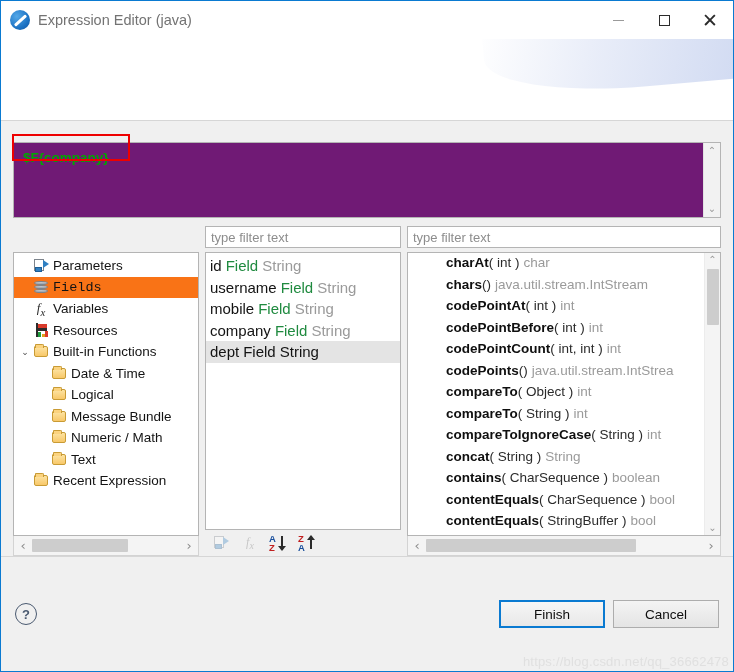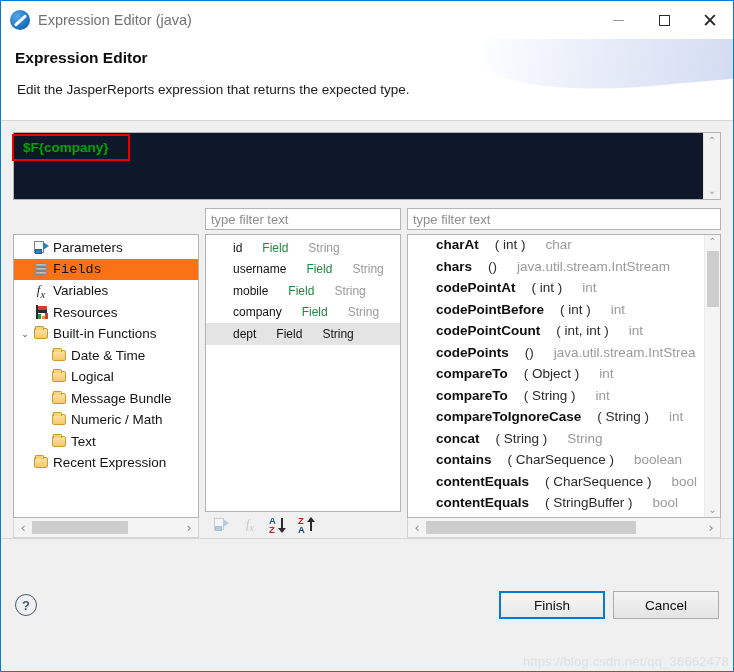--- a/index.html
+++ b/index.html
@@ -66,22 +66,22 @@
     font-size: 15.5px; font-weight: bold; color: #0d0d0d;
   }
   .header-desc {
     position: absolute; left: 16px; top: 43px;
     font-size: 13.5px; color: #1a1a1a;
   }
 
   
   .expr-wrap { flex: 0 0 auto; padding: 11px 12px 8px 12px; background: #f0f0f0; position: relative; }
   .expr-box {
-    height: 68px; background: #0f172a; border: 1px solid #b4b4b4;
-    display: flex; position: relative;
+    height: 76px; background: #701a75; border: 1px solid #b4b4b4;
+    display: flex; position: relative; margin-top: 10px;
   }
   .expr-text {
     flex: 1 1 auto; padding: 7px 8px 0 9px;
     font-family: "Liberation Sans", sans-serif;
     font-size: 13.5px; font-weight: bold; color: #00a800;
     white-space: pre; overflow: hidden;
   }
   .expr-scroll {
     flex: 0 0 auto; width: 17px; background: #f2f2f2;
     border-left: 1px solid #e2e2e2;
@@ -172,33 +172,33 @@
   .ic-res { width: 14px; height: 14px; position: relative; }
   .ic-res .pole { position: absolute; left: 2px; top: 0; width: 1.5px; height: 14px; background: #2b2b2b; }
   .ic-res .f1 { position: absolute; left: 3.5px; top: 1px; width: 9px; height: 4px; background: #d93a2b; }
   .ic-res .f2 { position: absolute; left: 3.5px; top: 5px; width: 9px; height: 3px; background: #2b2b2b; }
   .ic-res .g1 { position: absolute; left: 4px; bottom: 0; width: 3px; height: 5px; background: #1f9d3d; }
   .ic-res .g2 { position: absolute; left: 8px; bottom: 0; width: 3px; height: 3px; background: #e0a01c; }
   .ic-res .g3 { position: absolute; left: 11px; bottom: 0; width: 2.5px; height: 6px; background: #d93a2b; }
 
   
   .field-row {
-    height: 21.5px; display: flex; align-items: center; gap: 20px;
-    padding-left: 27px; white-space: nowrap; font-size: 12px;
+    height: 21.5px; display: flex; align-items: center; gap: 4px;
+    padding-left: 4px; white-space: nowrap; font-size: 15px;
   }
   .field-row.sel { background: #e4e4e4; }
   .f-name { color: #131313; }
   .f-kind { color: #1f8a3f; }
   .f-type { color: #9a9a9a; }
   .field-row.sel .f-kind, .field-row.sel .f-type { color: #131313; }
 
   
   .m-row {
-    height: 21.5px; display: flex; align-items: baseline; gap: 16px;
-    padding-left: 28px; white-space: nowrap; font-size: 13.5px;
+    height: 21.5px; display: flex; align-items: baseline; gap: 0;
+    padding-left: 38px; white-space: nowrap; font-size: 13.5px;
   }
   .m-name { font-weight: bold; color: #0f0f0f; }
   .m-args { color: #2b2b2b; }
   .m-ret  { color: #9a9a9a; margin-left: 4px; }
 
   .vscroll {
     flex: 0 0 auto; width: 16px; background: #f4f4f4;
     border-left: 1px solid #ececec; position: relative;
     display: flex; flex-direction: column; align-items: center;
     justify-content: space-between; padding: 2px 0;
@@ -303,22 +303,20 @@
         <span class="glyph-max"></span>
       </div>
       <div class="win-btn">
         <span class="glyph-close">✕</span>
       </div>
     </div>
   </div>
 
   <div class="header">
     <div class="swoosh"></div>
-    <div class="header-title">Expression Editor</div>
-    <div class="header-desc">Edit the JasperReports expression that returns the expected type.</div>
   </div>
 
   <div class="expr-wrap">
     <div class="expr-box">
       <div class="expr-text">$F{company}</div>
       <div class="expr-scroll">
         <span class="sb-arrow">⌃</span>
         <span class="sb-arrow">⌄</span>
       </div>
     </div>

